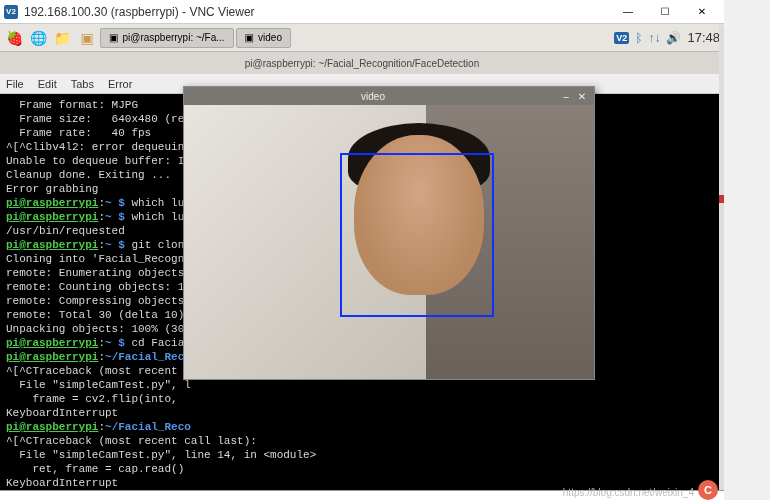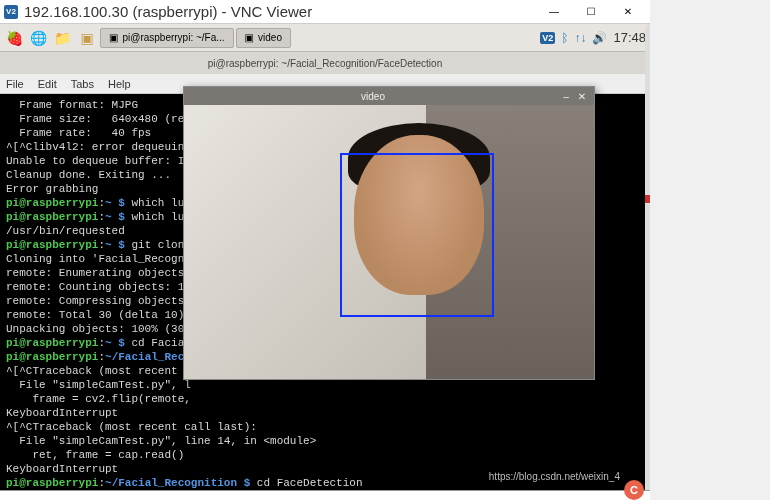--- a/index.html
+++ b/index.html
@@ -1,50 +1,50 @@
 <!DOCTYPE html>
 <html><head>
 <meta charset="utf-8">
 <style>
 * { margin: 0; padding: 0; box-sizing: border-box; }
 body { font-family: Arial, sans-serif; font-size: 11px; width: 770px; height: 500px; overflow: hidden; background: #f0f0f0; }
-.vnc-window { width: 650px; height: 500px; background: white; display: flex; flex-direction: column; }
+.vnc-window { width: 724px; height: 500px; background: white; display: flex; flex-direction: column; }
 .titlebar { height: 24px; background: white; display: flex; align-items: center; padding: 0 4px; border-bottom: 1px solid #ccc; }
 .titlebar-icon { width: 14px; height: 14px; background: #2563a0; color: white; font-size: 8px; display: flex; align-items: center; justify-content: center; border-radius: 2px; margin-right: 6px; font-weight: bold; }
-.titlebar-title { flex: 1; font-size: 15px; color: #333; }
+.titlebar-title { flex: 1; font-size: 12px; color: #333; }
 .win-controls { display: flex; gap: 1px; }
 .win-btn { width: 36px; height: 22px; display: flex; align-items: center; justify-content: center; font-size: 10px; cursor: pointer; }
 .desktop { flex: 1; background: #d6d3ce; display: flex; flex-direction: column; position: relative; overflow: hidden; }
 .panel { height: 28px; background: #e8e5e0; display: flex; align-items: center; padding: 0 4px; border-bottom: 1px solid #bbb; gap: 2px; }
 .panel-icon { width: 22px; height: 22px; display: flex; align-items: center; justify-content: center; font-size: 14px; border-radius: 3px; cursor: pointer; }
 .panel-icon.raspberry { color: #c51d4a; }
 .panel-icon.globe { color: #1e73be; }
 .panel-icon.folder { color: #c89b4a; }
 .panel-task { height: 20px; background: #d0cdc8; border: 1px solid #aaa; padding: 0 8px; display: flex; align-items: center; font-size: 10px; border-radius: 2px; cursor: pointer; }
 .panel-right { margin-left: auto; display: flex; align-items: center; gap: 6px; }
 .panel-right .ico { font-size: 12px; color: #2b7fb8; }
 .panel-time { font-size: 13px; color: #333; }
 .term-titlebar { height: 22px; background: #dad7d2; display: flex; align-items: center; justify-content: center; font-size: 10px; color: #444; }
 .menubar { height: 20px; background: #eee; display: flex; align-items: center; padding: 8px 6px; gap: 14px; border-bottom: 1px solid #ccc; }
 .menubar span { font-size: 11px; color: #333; cursor: pointer; }
 .terminal { flex: 1; background: #000; padding: 4px 6px; font-family: 'Courier New', monospace; font-size: 11px; line-height: 14px; overflow: hidden; position: relative; }
 .terminal .line { white-space: pre; }
-.g { color: #4ec94e; font-weight: bold; }
+.g { color: #4ec94e; font-weight: bold; text-decoration: underline; }
 .b { color: #5294e2; font-weight: bold; }
 .w { color: #d8d8d8; }
 .video-window { position: absolute; top: 62px; left: 183px; width: 412px; height: 294px; background: #dad7d2; border: 1px solid #888; display: flex; flex-direction: column; box-shadow: 2px 2px 8px rgba(0,0,0,0.4); }
 .video-titlebar { height: 18px; background: #7a7772; display: flex; align-items: center; padding: 0 4px; font-size: 10px; color: #eee; }
 .video-titlebar .vtitle { flex: 1; text-align: center; }
 .video-titlebar .vbtn { width: 16px; text-align: center; cursor: pointer; }
 .video-content { flex: 1; background: linear-gradient(135deg, #e8e4de 0%, #d0ccc4 50%, #b8b4ac 100%); position: relative; }
 .face-box { position: absolute; border: 2px solid #1030ff; top: 48px; left: 156px; width: 154px; height: 164px; }
 .head { position: absolute; top: 30px; left: 170px; width: 130px; height: 160px; background: radial-gradient(ellipse at 50% 35%, #d4a584 0%, #b88860 70%); border-radius: 48% 48% 44% 44%; }
 .hair { position: absolute; top: 18px; left: 164px; width: 142px; height: 70px; background: #1a1410; border-radius: 50% 50% 30% 30%; }
 .sidebar-bg { position: absolute; top: 0; right: 0; width: 168px; bottom: 0; background: linear-gradient(#888078, #6a625a); }
-.watermark { position: absolute; bottom: 18px; right: 30px; font-size: 10px; color: #bbb; }
+.watermark { position: absolute; bottom: 2px; right: 30px; font-size: 10px; color: #bbb; }
 .bottom-icon { position: absolute; bottom: 0px; right: 6px; width: 20px; height: 20px; background: #e8634c; border-radius: 50%; display: flex; align-items: center; justify-content: center; color: white; font-size: 11px; font-weight: bold; }
 .bottom-edge { position: absolute; bottom: 0; left: 0; right: 0; height: 10px; background: white; border-top: 1px solid #999; }
 .scroll-edge { position: absolute; top: 1px; right: 0; width: 5px; bottom: 10px; background: #ddd; }
 .scroll-edge .red { position: absolute; top: 170px; width: 5px; height: 8px; background: #cc3030; }
 </style>
 </head>
 <body>
 
 <div class="vnc-window">
   <div class="titlebar">
@@ -80,21 +80,21 @@
       </div>
     </div>
 
     <div class="term-titlebar">
       <span>pi@raspberrypi: ~/Facial_Recognition/FaceDetection</span>
     </div>
     <div class="menubar">
       <span>File</span>
       <span>Edit</span>
       <span>Tabs</span>
-      <span>Help</span>
+      <span>Error</span>
     </div>
 
     <div class="terminal">
       <div class="line w">  Frame format: MJPG</div>
       <div class="line w">  Frame size:   640x480 (requested size 1080x720 is not supported by device)</div>
       <div class="line w">  Frame rate:   40 fps</div>
       <div class="line w">^[^Clibv4l2: error dequeuing</div>
       <div class="line w">Unable to dequeue buffer: In</div>
       <div class="line w">Cleanup done. Exiting ...</div>
       <div class="line w">Error grabbing</div>
@@ -105,22 +105,23 @@
       <div class="line w">Cloning into 'Facial_Recogni</div>
       <div class="line w">remote: Enumerating objects:</div>
       <div class="line w">remote: Counting objects: 10</div>
       <div class="line w">remote: Compressing objects:</div>
       <div class="line w">remote: Total 30 (delta 10),</div>
       <div class="line w">Unpacking objects: 100% (30/</div>
       <div class="line"><span class="g">pi@raspberrypi</span><span class="w">:</span><span class="b">~ $</span><span class="w"> cd Facial</span></div>
       <div class="line"><span class="g">pi@raspberrypi</span><span class="w">:</span><span class="b">~/Facial_Reco</span></div>
       <div class="line w">^[^CTraceback (most recent c</div>
       <div class="line w">  File "simpleCamTest.py", l</div>
-      <div class="line w">    frame = cv2.flip(remote,</div>
+      <div class="line w">    frame = cv2.flip(into,</div>
       <div class="line w">KeyboardInterrupt</div>
+      <div class="line"><span class="g">pi@raspberrypi</span><span class="w">:</span><span class="b">~/Facial_Reco</span></div>
       <div class="line w">^[^CTraceback (most recent call last):</div>
       <div class="line w">  File "simpleCamTest.py", line 14, in &lt;module&gt;</div>
       <div class="line w">    ret, frame = cap.read()</div>
       <div class="line w">KeyboardInterrupt</div>
       <div class="line"><span class="g">pi@raspberrypi</span><span class="w">:</span><span class="b">~/Facial_Recognition $</span><span class="w"> cd FaceDetection</span></div>
 
     </div>
 
     <div class="video-window">
       <div class="video-titlebar">

